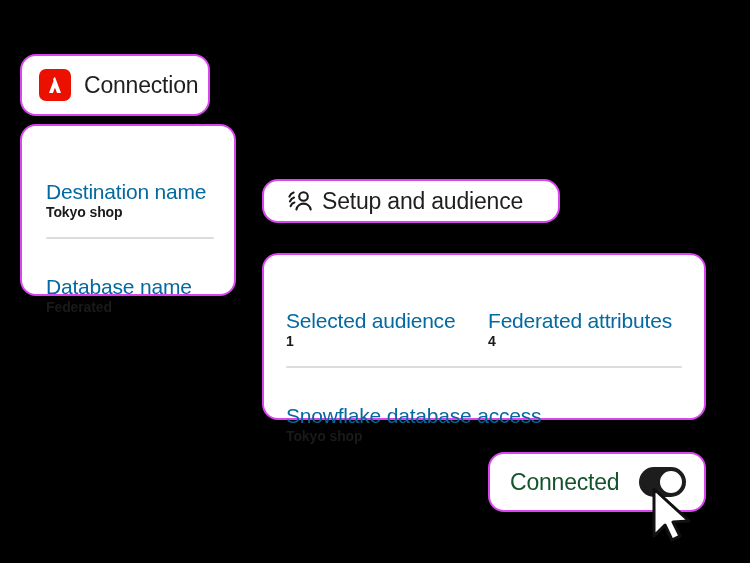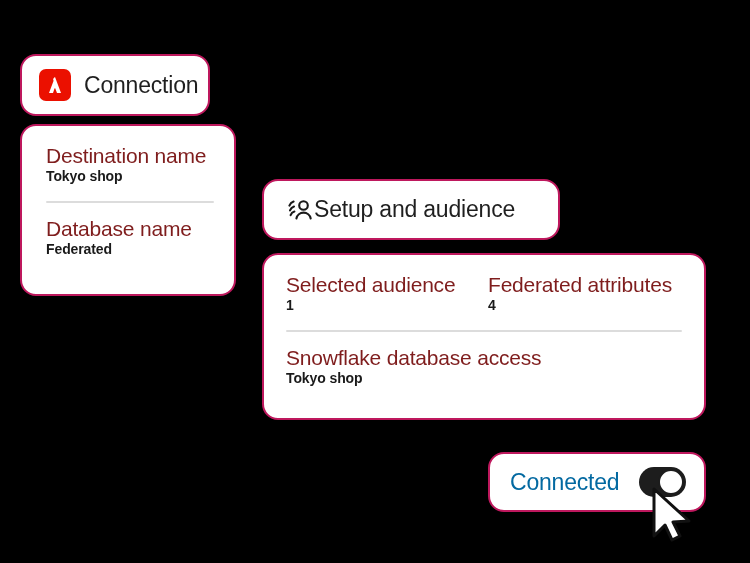--- a/index.html
+++ b/index.html
@@ -19,21 +19,21 @@
   .stage {
     position: absolute;
     inset: 0;
     background: #000000;
   }
 
   
   .card {
     position: absolute;
     background: #ffffff;
-    border: 2px solid #be185d;
+    border: 2px solid #d946ef;
     border-radius: 16px;
     box-shadow: 3px 4px 0 rgba(0,0,0,0.85);
     box-sizing: border-box;
   }
 
   
   #connection-card {
     left: 20px;
     top: 54px;
     width: 190px;
@@ -67,24 +67,25 @@
   #destination-card {
     left: 20px;
     top: 124px;
     width: 216px;
     height: 172px;
     padding: 18px 20px 0 24px;
     box-sizing: border-box;
   }
   .field-title {
     font-size: 21px;
-    color: #7f1d1d;
+    color: #0369a1;
     line-height: 1.15;
     letter-spacing: -0.2px;
     white-space: nowrap;
+    margin-top: 36px;
   }
   .field-value {
     font-size: 14px;
     font-weight: bold;
     color: #1a1a1a;
     margin-top: 0;
     line-height: 1.2;
     letter-spacing: -0.1px;
     white-space: nowrap;
   }
@@ -93,25 +94,25 @@
     background: #dcdcdc;
     border-radius: 1px;
     margin: 16px 0 14px 0;
   }
 
   
   #setup-card {
     left: 262px;
     top: 179px;
     width: 298px;
-    height: 61px;
+    height: 44px;
     display: flex;
     align-items: center;
     padding-left: 20px;
-    gap: 0;
+    gap: 8px;
   }
   .audience-icon { width: 30px; height: 30px; flex: none; display:block; }
 
   
   #attributes-card {
     left: 262px;
     top: 253px;
     width: 444px;
     height: 167px;
     padding: 18px 22px 0 22px;
@@ -129,21 +130,21 @@
     top: 452px;
     width: 218px;
     height: 60px;
     display: flex;
     align-items: center;
     padding: 0 18px 0 20px;
     justify-content: space-between;
   }
   .connected-label {
     font-size: 23px;
-    color: #0369a1;
+    color: #14532d;
     letter-spacing: -0.2px;
     line-height: 1;
     white-space: nowrap;
   }
   .toggle {
     width: 47px;
     height: 30px;
     border-radius: 15px;
     background: #1d1d1d;
     position: relative;

